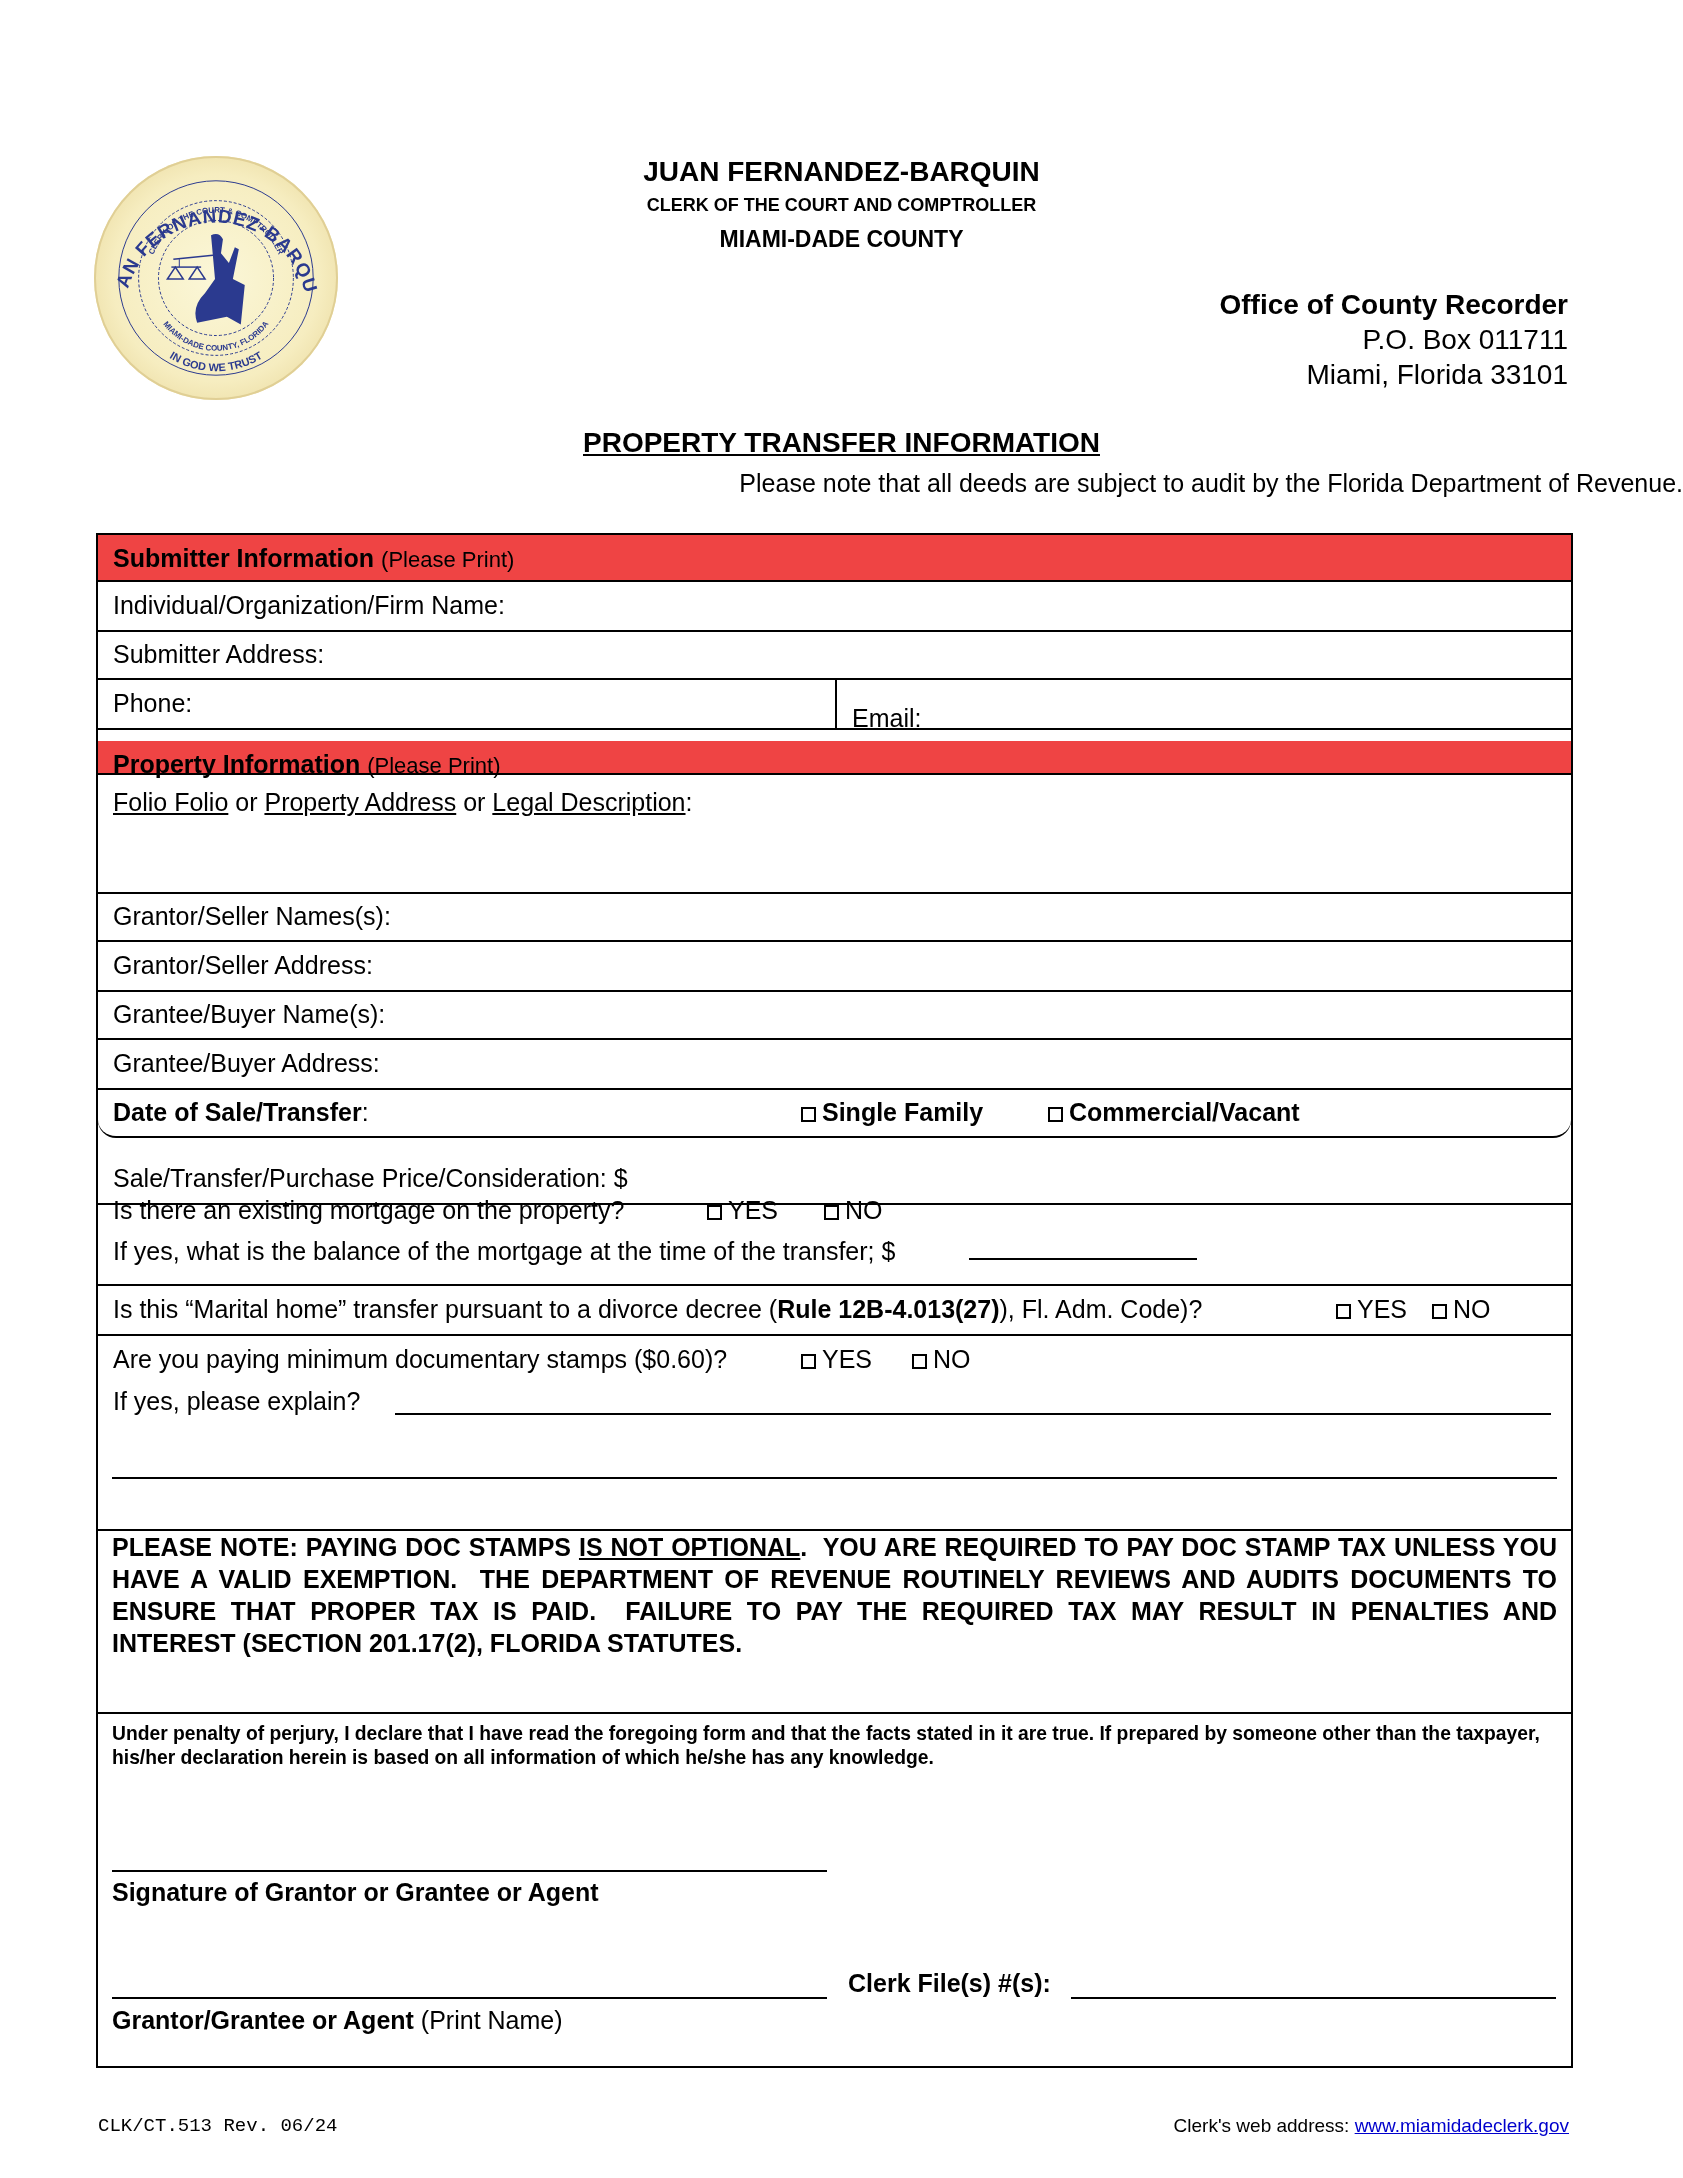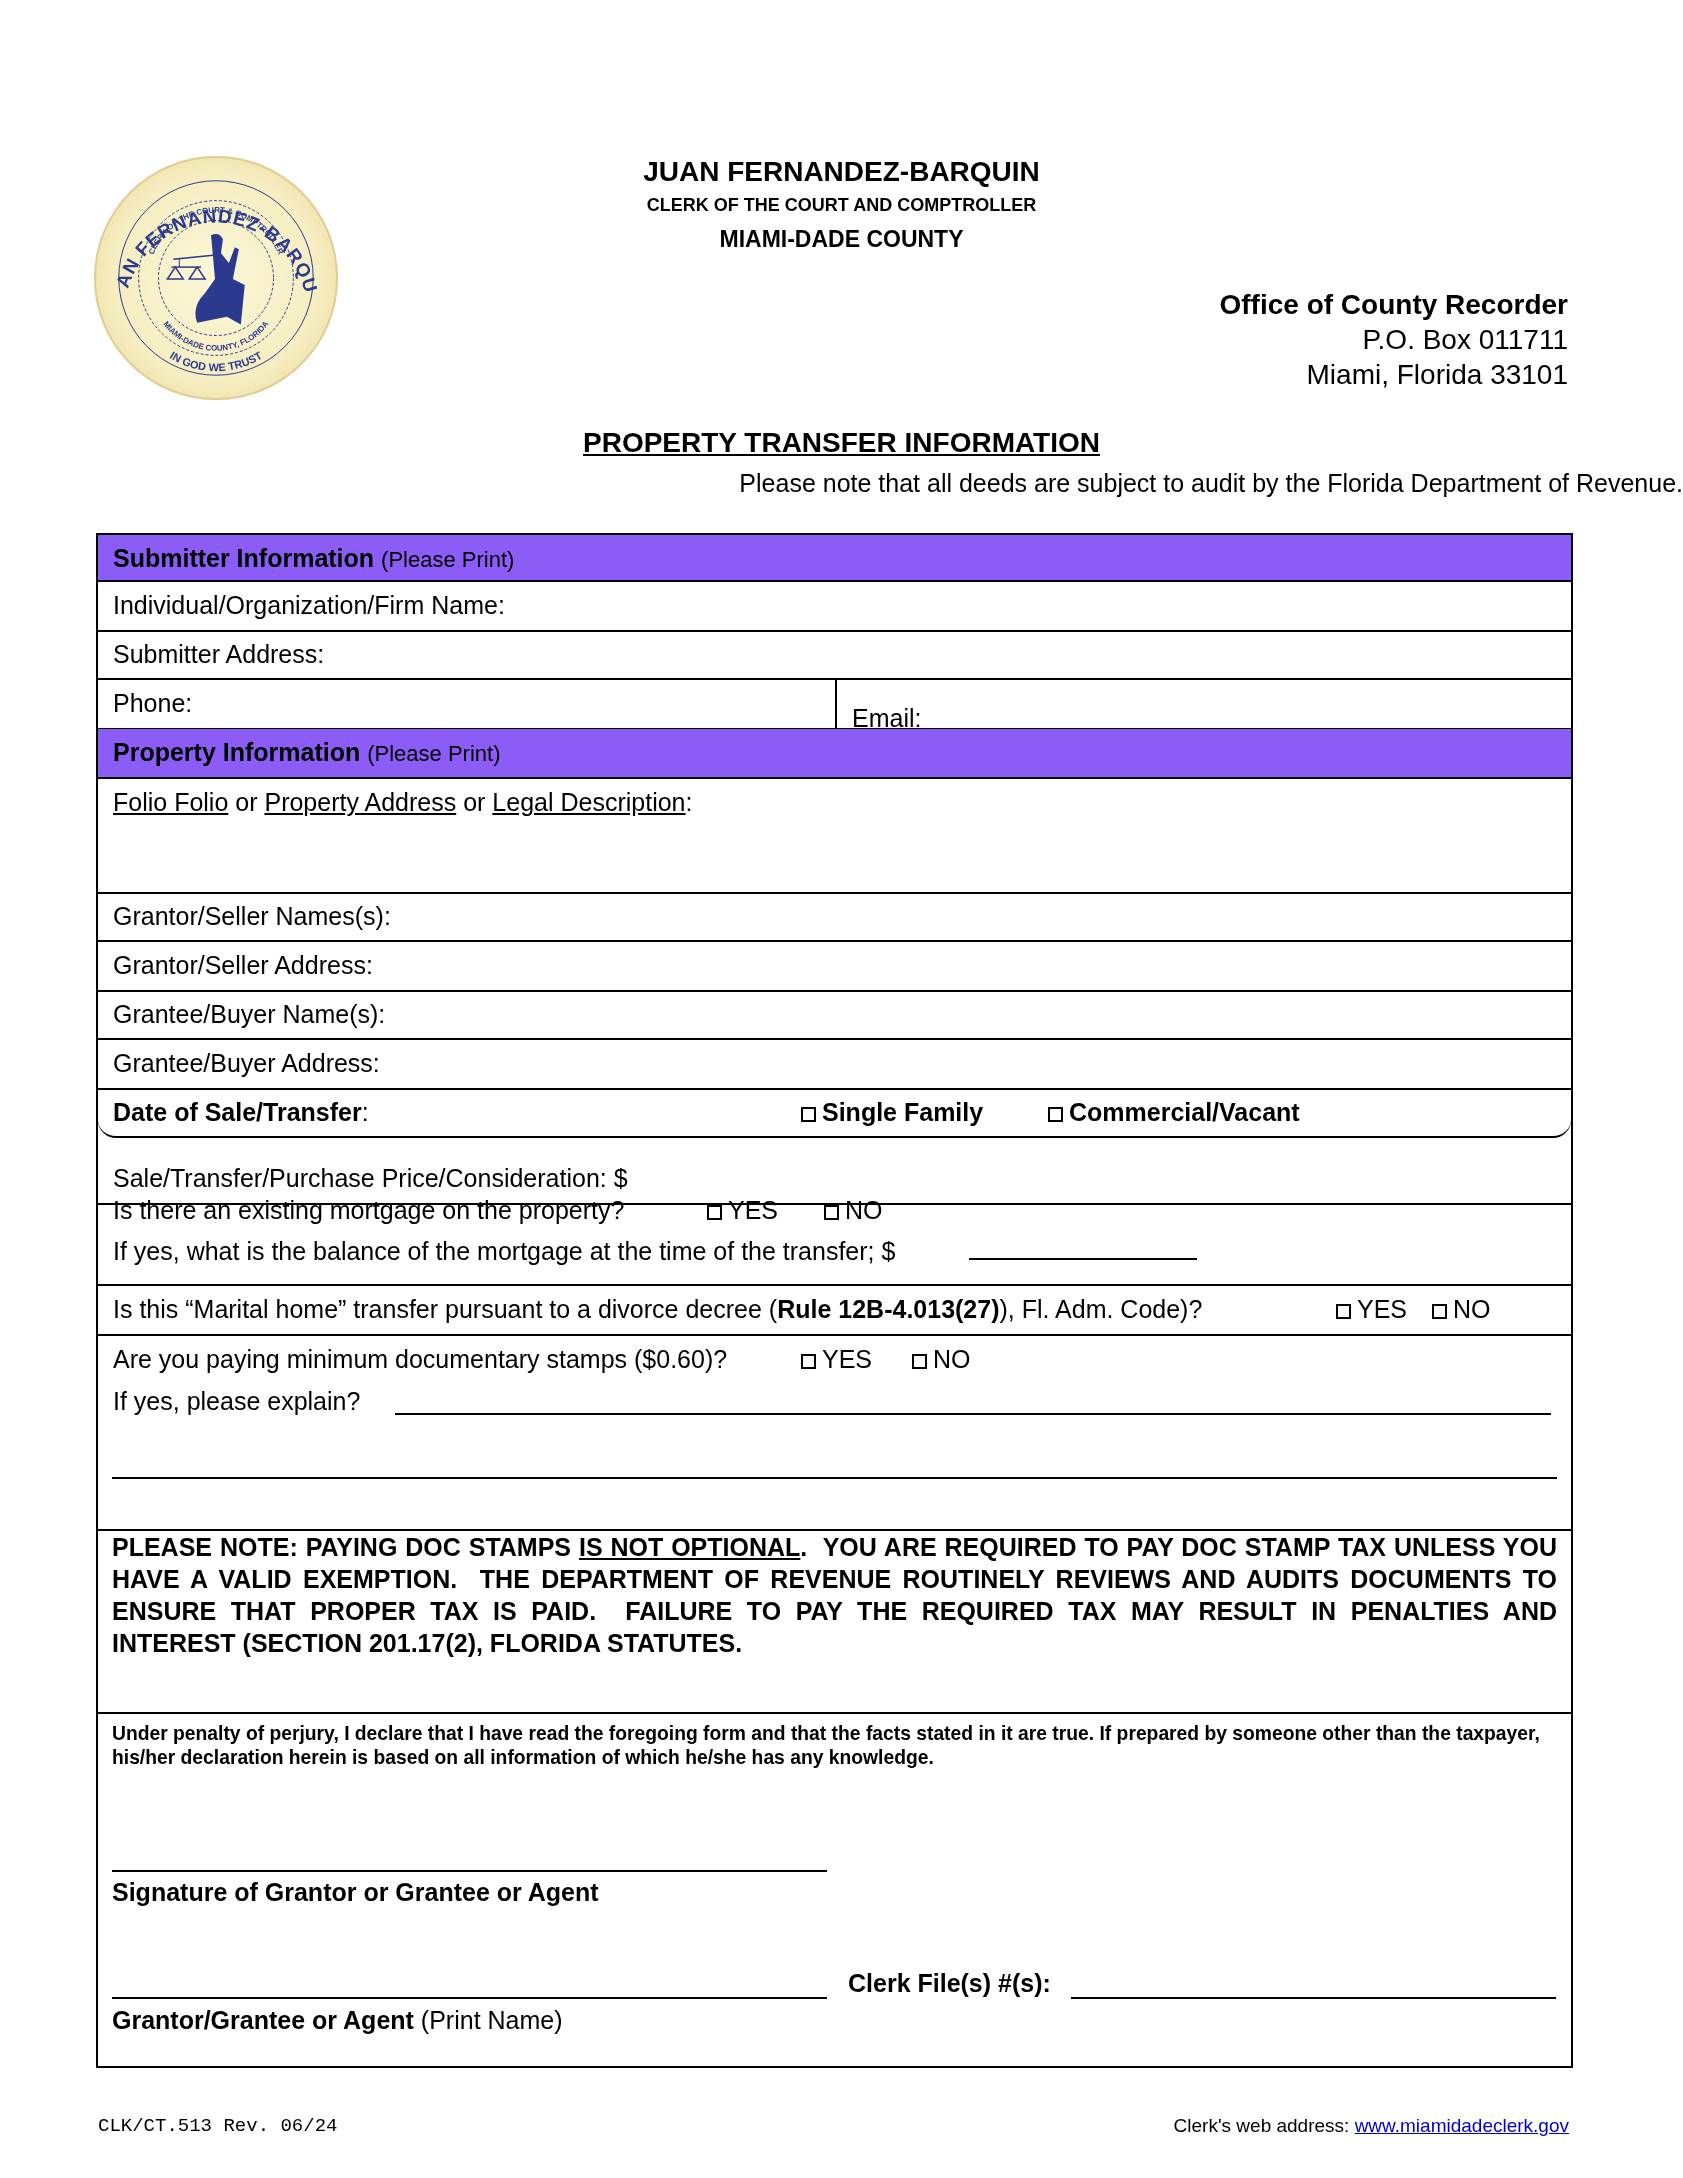--- a/index.html
+++ b/index.html
@@ -12,21 +12,21 @@
   .hdr{left:0;width:1683px;text-align:center;font-weight:bold;}
   .h1{top:156px;font-size:28px;}
   .h2{top:195px;font-size:18px;}
   .h3{top:226px;font-size:23px;}
   .office{right:115px;text-align:right;font-size:28px;line-height:35px;top:287px;}
   .title{top:427px;left:0;width:1683px;text-align:center;font-size:28px;font-weight:bold;text-decoration:underline;}
   .subtitle{top:469px;left:0;width:1683px;text-align:right;font-size:25px;}
   .tbl{left:96px;top:533px;width:1473px;height:1531px;border:2px solid #000;}
   .row{position:absolute;left:0;right:0;border-bottom:2px solid #000;box-sizing:border-box;font-size:25px;}
   .row .lbl{position:absolute;left:15px;top:9px;}
-  .gray{background:#8b5cf6;}
+  .gray{background:#ef4444;}
   .bold{font-weight:bold;}
   .u{text-decoration:underline;}
   .cb{display:inline-block;width:15px;height:15px;border:2.5px solid #000;margin-right:6px;vertical-align:-1px;box-sizing:border-box;}
   .line{position:absolute;border-bottom:2.5px solid #000;}
   .warn{font-weight:bold;font-size:25px;line-height:32px;text-align:justify;}
   .footer{top:2115px;font-size:19px;}
   a{color:#0000cc;text-decoration:underline;}
 </style>
 </head>
 <body>
@@ -84,21 +84,21 @@
 
   <div class="row" style="top:145px;height:50px;">
     <div style="position:absolute;left:0;top:0;width:737px;height:48px;border-right:2px solid #000;">
       <span class="lbl">Phone:</span>
     </div>
     <div style="position:absolute;left:739px;top:15px;right:0;height:48px;">
       <span class="lbl">Email:</span>
     </div>
   </div>
 
-  <div class="row gray" style="top:194px;height:50px;">
+  <div class="row gray" style="top:206px;height:34px;">
     <span class="lbl"><span class="bold">Property Information</span> <span style="font-size:22px">(Please Print)</span></span>
   </div>
 
   <div class="row" style="top:244px;height:115px;">
     <span class="lbl">
       <span class="u">Folio Folio</span><span style="white-space:pre"> or </span><span class="u">Property Address</span><span style="white-space:pre"> or </span><span class="u">Legal Description</span><span>:</span>
     </span>
   </div>
 
   <div class="row" style="top:358px;height:49px;">

